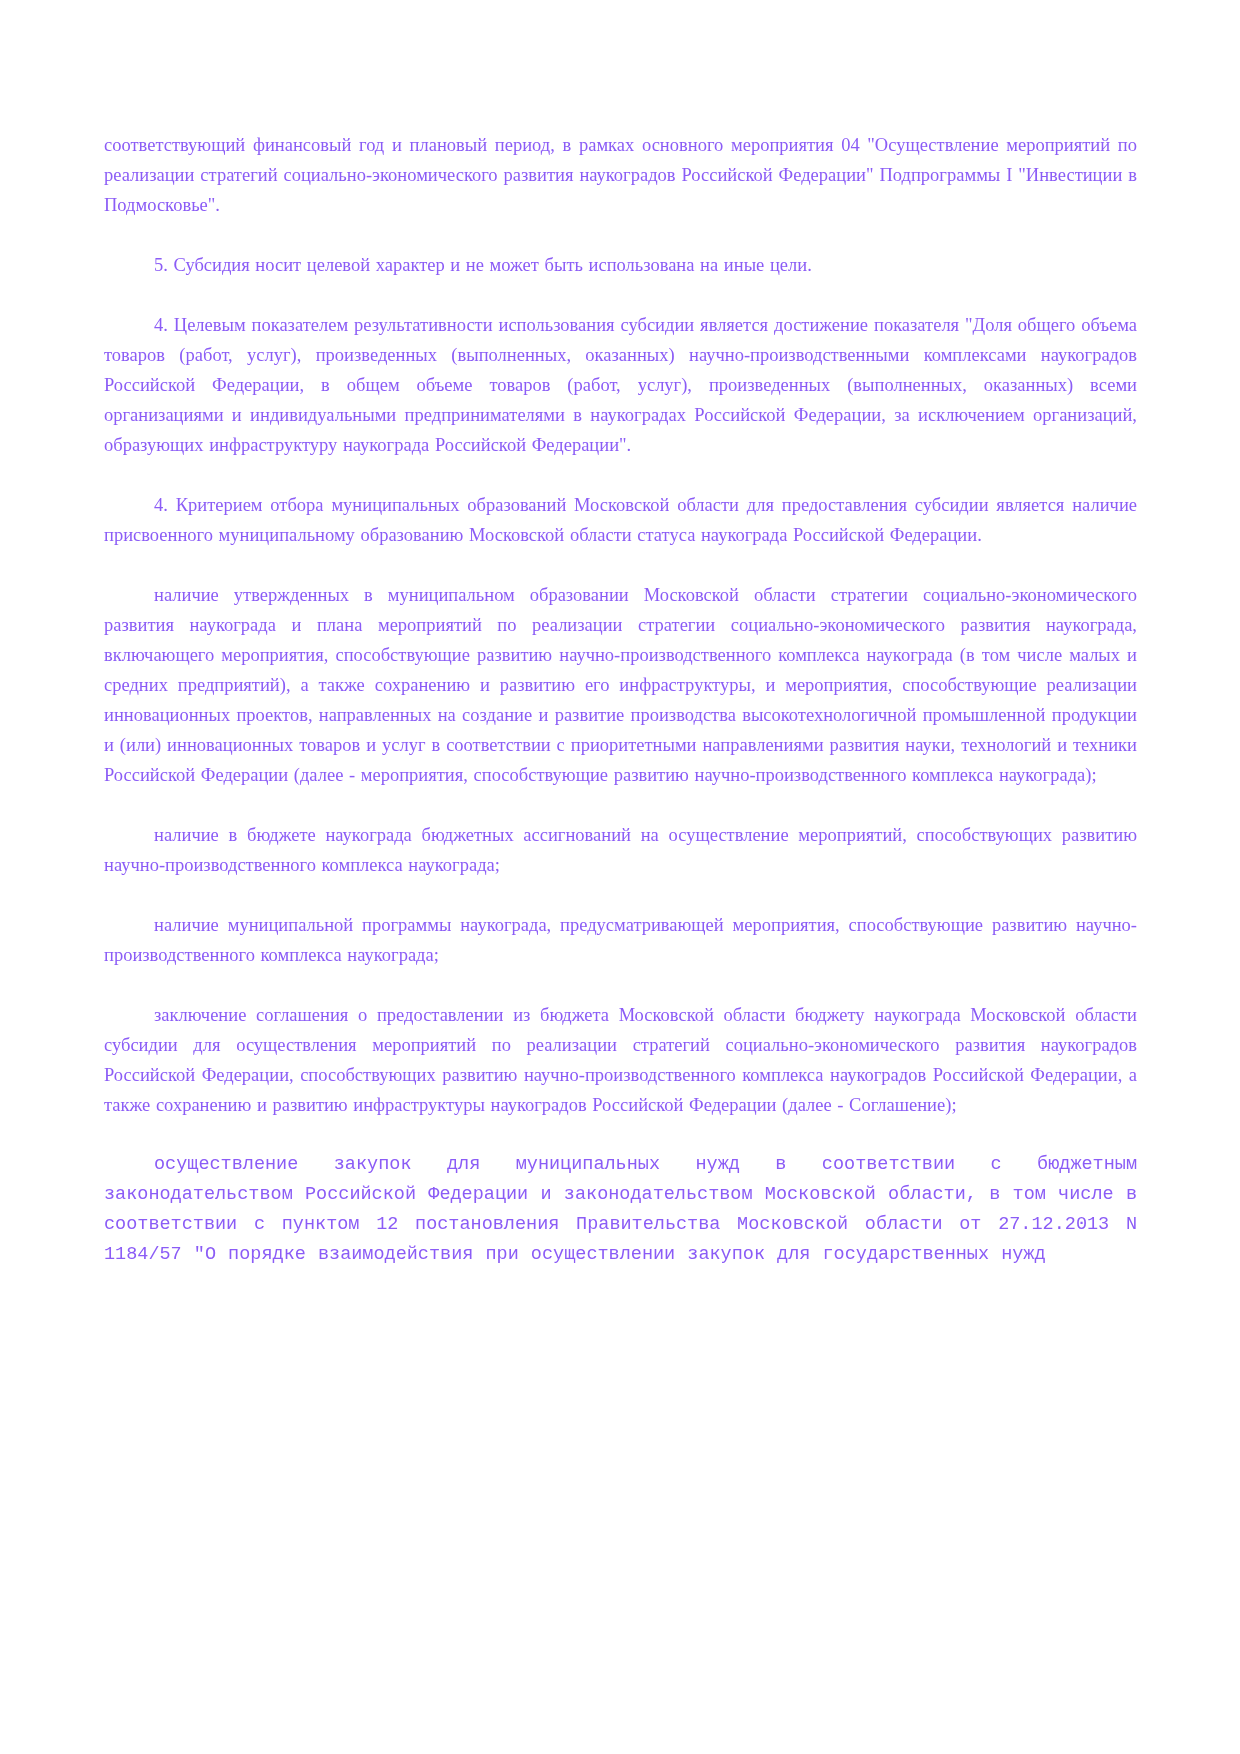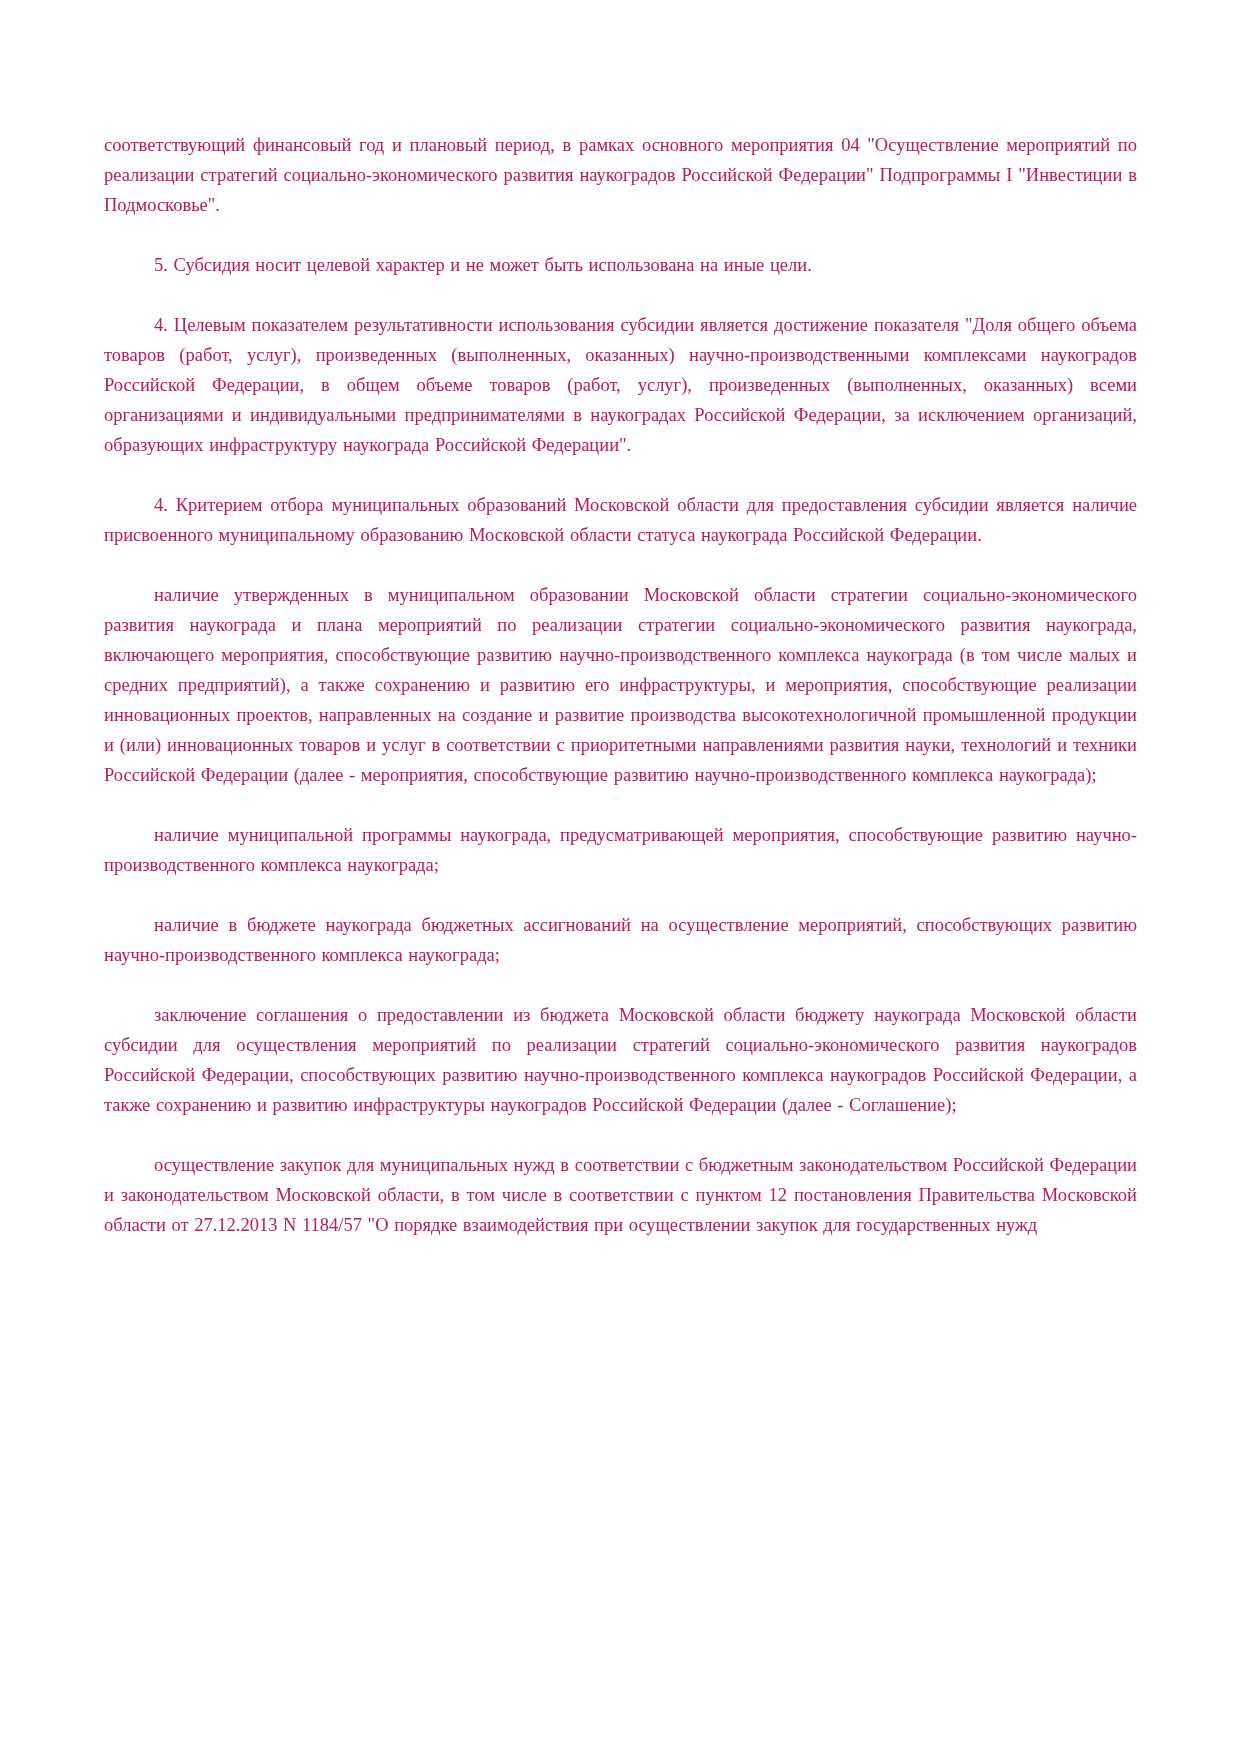--- a/index.html
+++ b/index.html
@@ -9,44 +9,45 @@
   }
   .page {
     position: relative;
     width: 1240px;
     height: 1754px;
     background: #ffffff;
     box-sizing: border-box;
     padding: 130px 103px 40px 104px;
     overflow: hidden;
     font-family: "Liberation Serif", "DejaVu Serif", serif;
-    color: #be185d;
+    color: #8b5cf6;
   }
   .doc-body p.para {
     margin: 0 0 30px 0;
     font-size: 18.5px;
     line-height: 30px;
     text-align: justify;
     word-spacing: 1px;
   }
   .doc-body p.para.indent {
     text-indent: 50px;
   }
   .doc-body p.para:last-child {
     margin-bottom: 8px;
+    font-family: Liberation Mono, monospace;
   }
 </style>
 </head>
 <body>
 
 <div class="page">
   <div class="doc-body">
       <p class="para">соответствующий финансовый год и плановый период, в рамках основного мероприятия 04 "Осуществление мероприятий по реализации стратегий социально-экономического развития наукоградов Российской Федерации" Подпрограммы I "Инвестиции в Подмосковье".</p>
       <p class="para indent">5. Субсидия носит целевой характер и не может быть использована на иные цели.</p>
       <p class="para indent">4. Целевым показателем результативности использования субсидии является достижение показателя "Доля общего объема товаров (работ, услуг), произведенных (выполненных, оказанных) научно-производственными комплексами наукоградов Российской Федерации, в общем объеме товаров (работ, услуг), произведенных (выполненных, оказанных) всеми организациями и индивидуальными предпринимателями в наукоградах Российской Федерации, за исключением организаций, образующих инфраструктуру наукограда Российской Федерации".</p>
       <p class="para indent">4. Критерием отбора муниципальных образований Московской области для предоставления субсидии является наличие присвоенного муниципальному образованию Московской области статуса наукограда Российской Федерации.</p>
       <p class="para indent">наличие утвержденных в муниципальном образовании Московской области стратегии социально-экономического развития наукограда и плана мероприятий по реализации стратегии социально-экономического развития наукограда, включающего мероприятия, способствующие развитию научно-производственного комплекса наукограда (в том числе малых и средних предприятий), а также сохранению и развитию его инфраструктуры, и мероприятия, способствующие реализации инновационных проектов, направленных на создание и развитие производства высокотехнологичной промышленной продукции и (или) инновационных товаров и услуг в соответствии с приоритетными направлениями развития науки, технологий и техники Российской Федерации (далее - мероприятия, способствующие развитию научно-производственного комплекса наукограда);</p>
+      <p class="para indent">наличие в бюджете наукограда бюджетных ассигнований на осуществление мероприятий, способствующих развитию научно-производственного комплекса наукограда;</p>
       <p class="para indent">наличие муниципальной программы наукограда, предусматривающей мероприятия, способствующие развитию научно-производственного комплекса наукограда;</p>
-      <p class="para indent">наличие в бюджете наукограда бюджетных ассигнований на осуществление мероприятий, способствующих развитию научно-производственного комплекса наукограда;</p>
       <p class="para indent">заключение соглашения о предоставлении из бюджета Московской области бюджету наукограда Московской области субсидии для осуществления мероприятий по реализации стратегий социально-экономического развития наукоградов Российской Федерации, способствующих развитию научно-производственного комплекса наукоградов Российской Федерации, а также сохранению и развитию инфраструктуры наукоградов Российской Федерации (далее - Соглашение);</p>
       <p class="para indent">осуществление закупок для муниципальных нужд в соответствии с бюджетным законодательством Российской Федерации и законодательством Московской области, в том числе в соответствии с пунктом 12 постановления Правительства Московской области от 27.12.2013 N 1184/57 "О порядке взаимодействия при осуществлении закупок для государственных нужд</p>
     </div>
 </div>
 
 </body></html>

